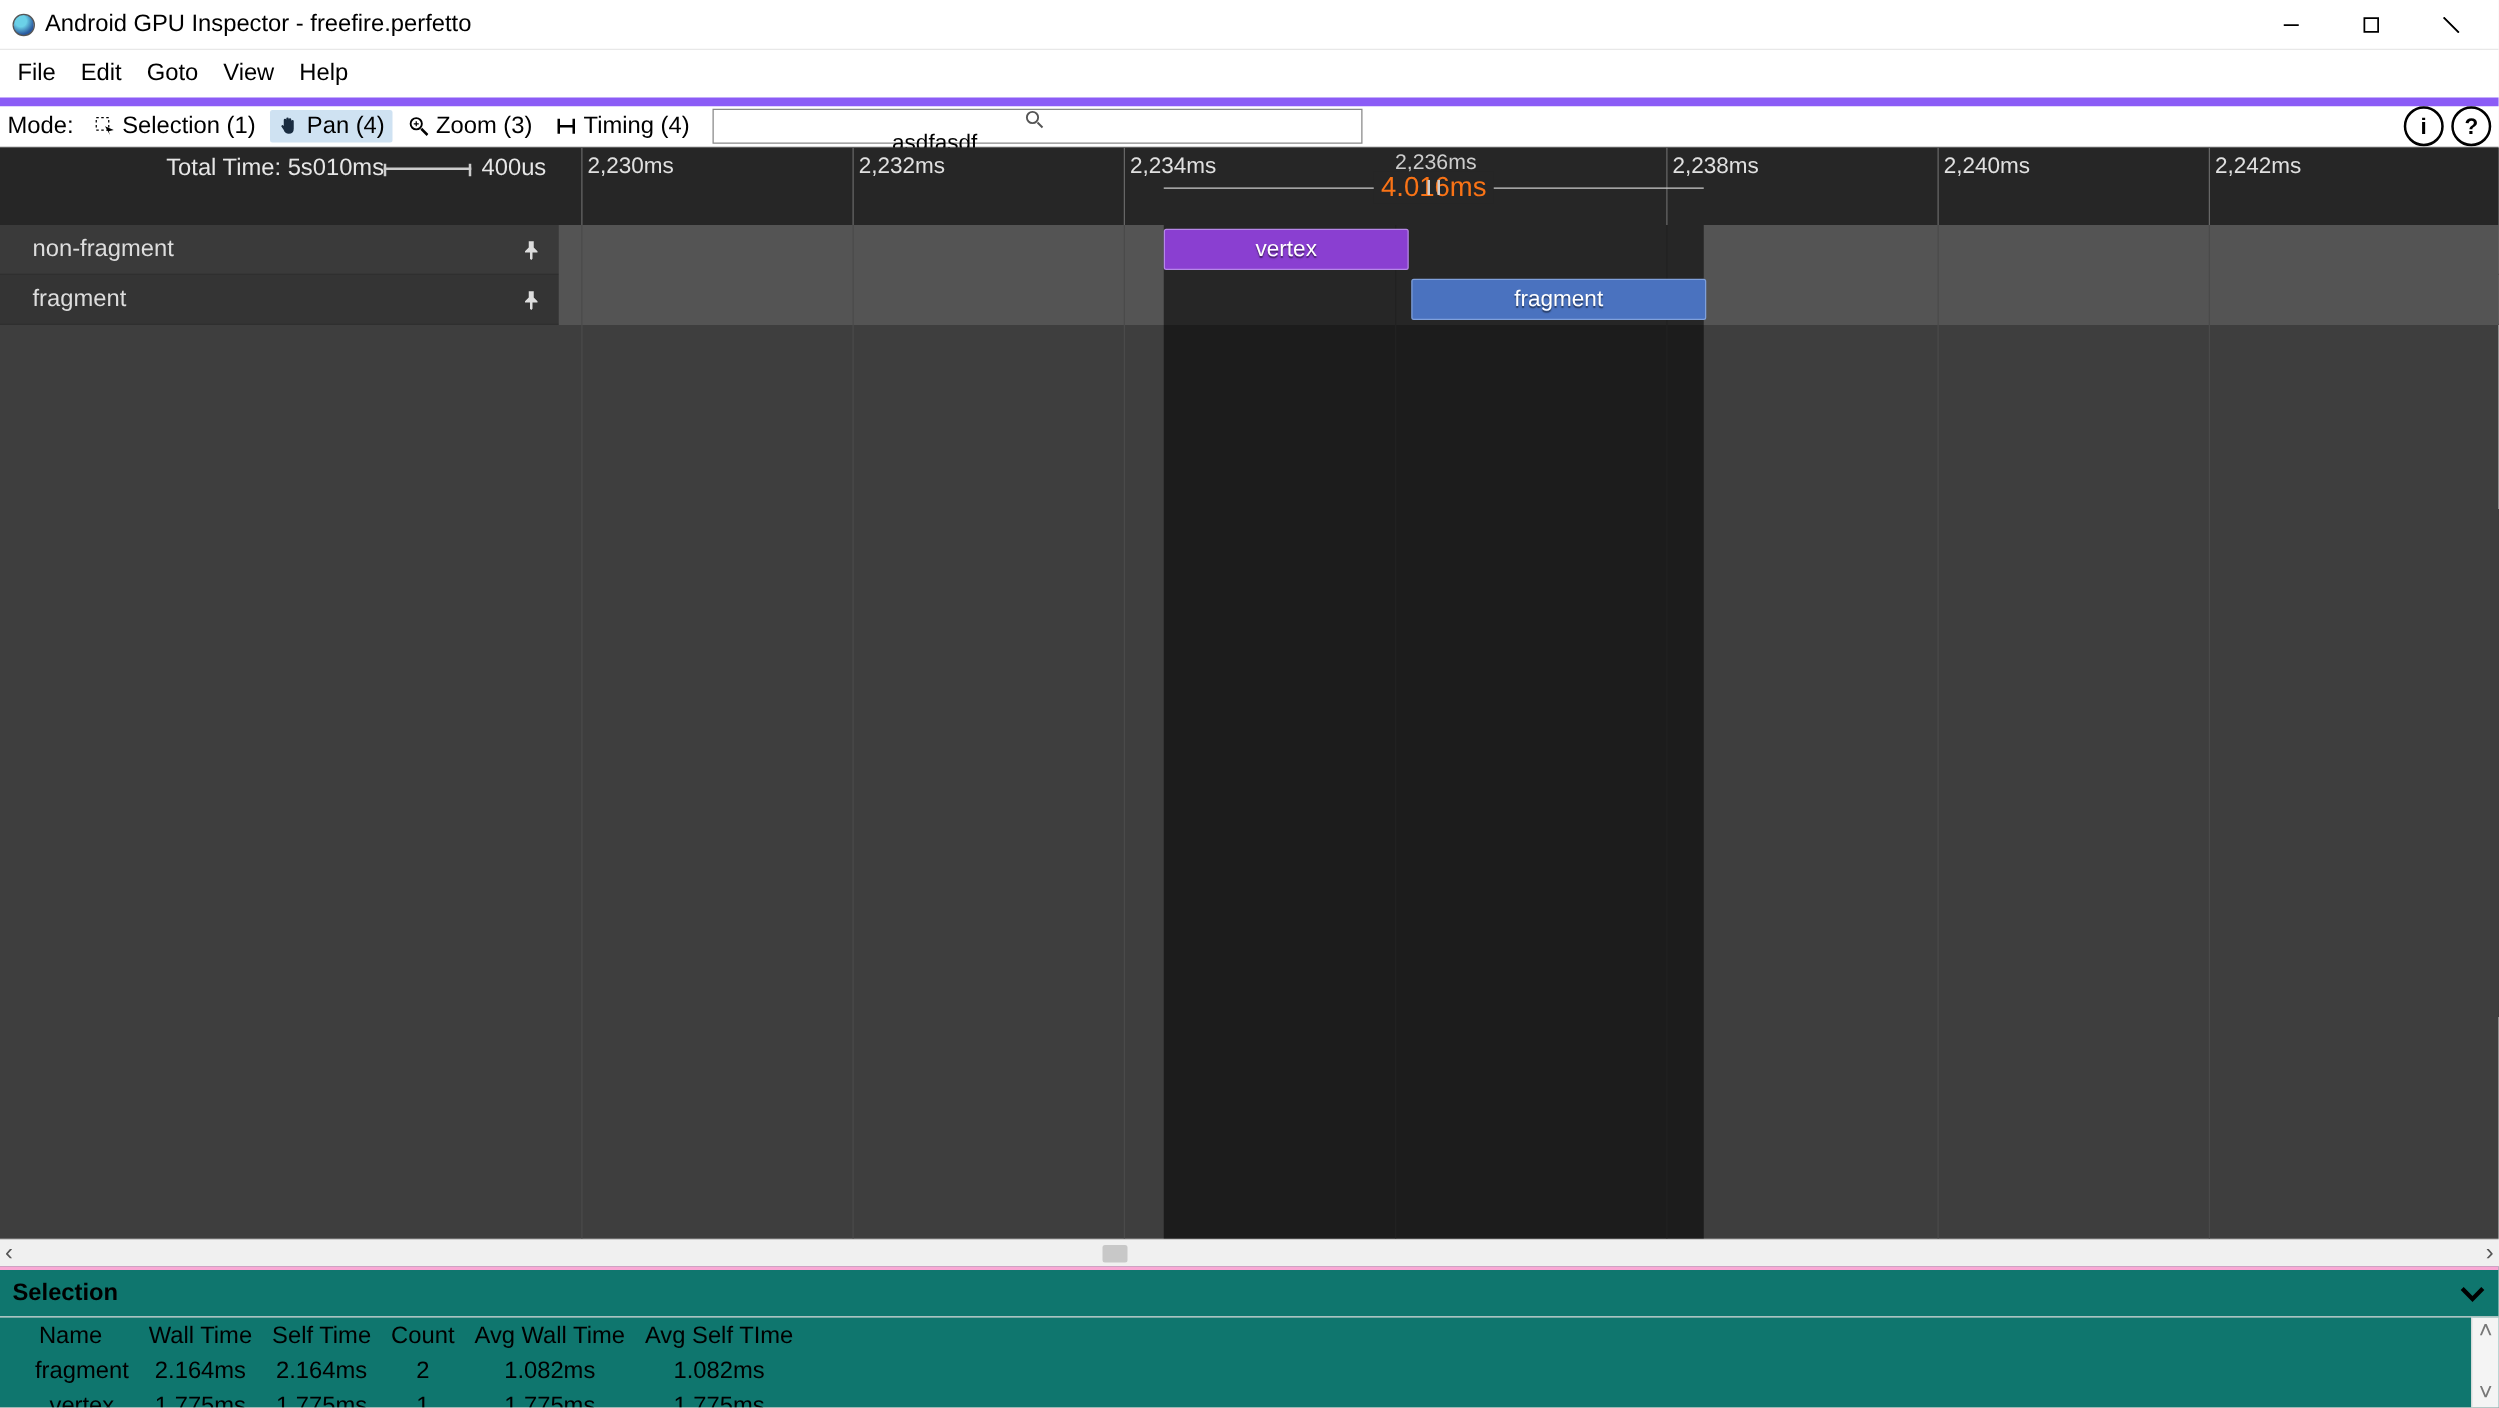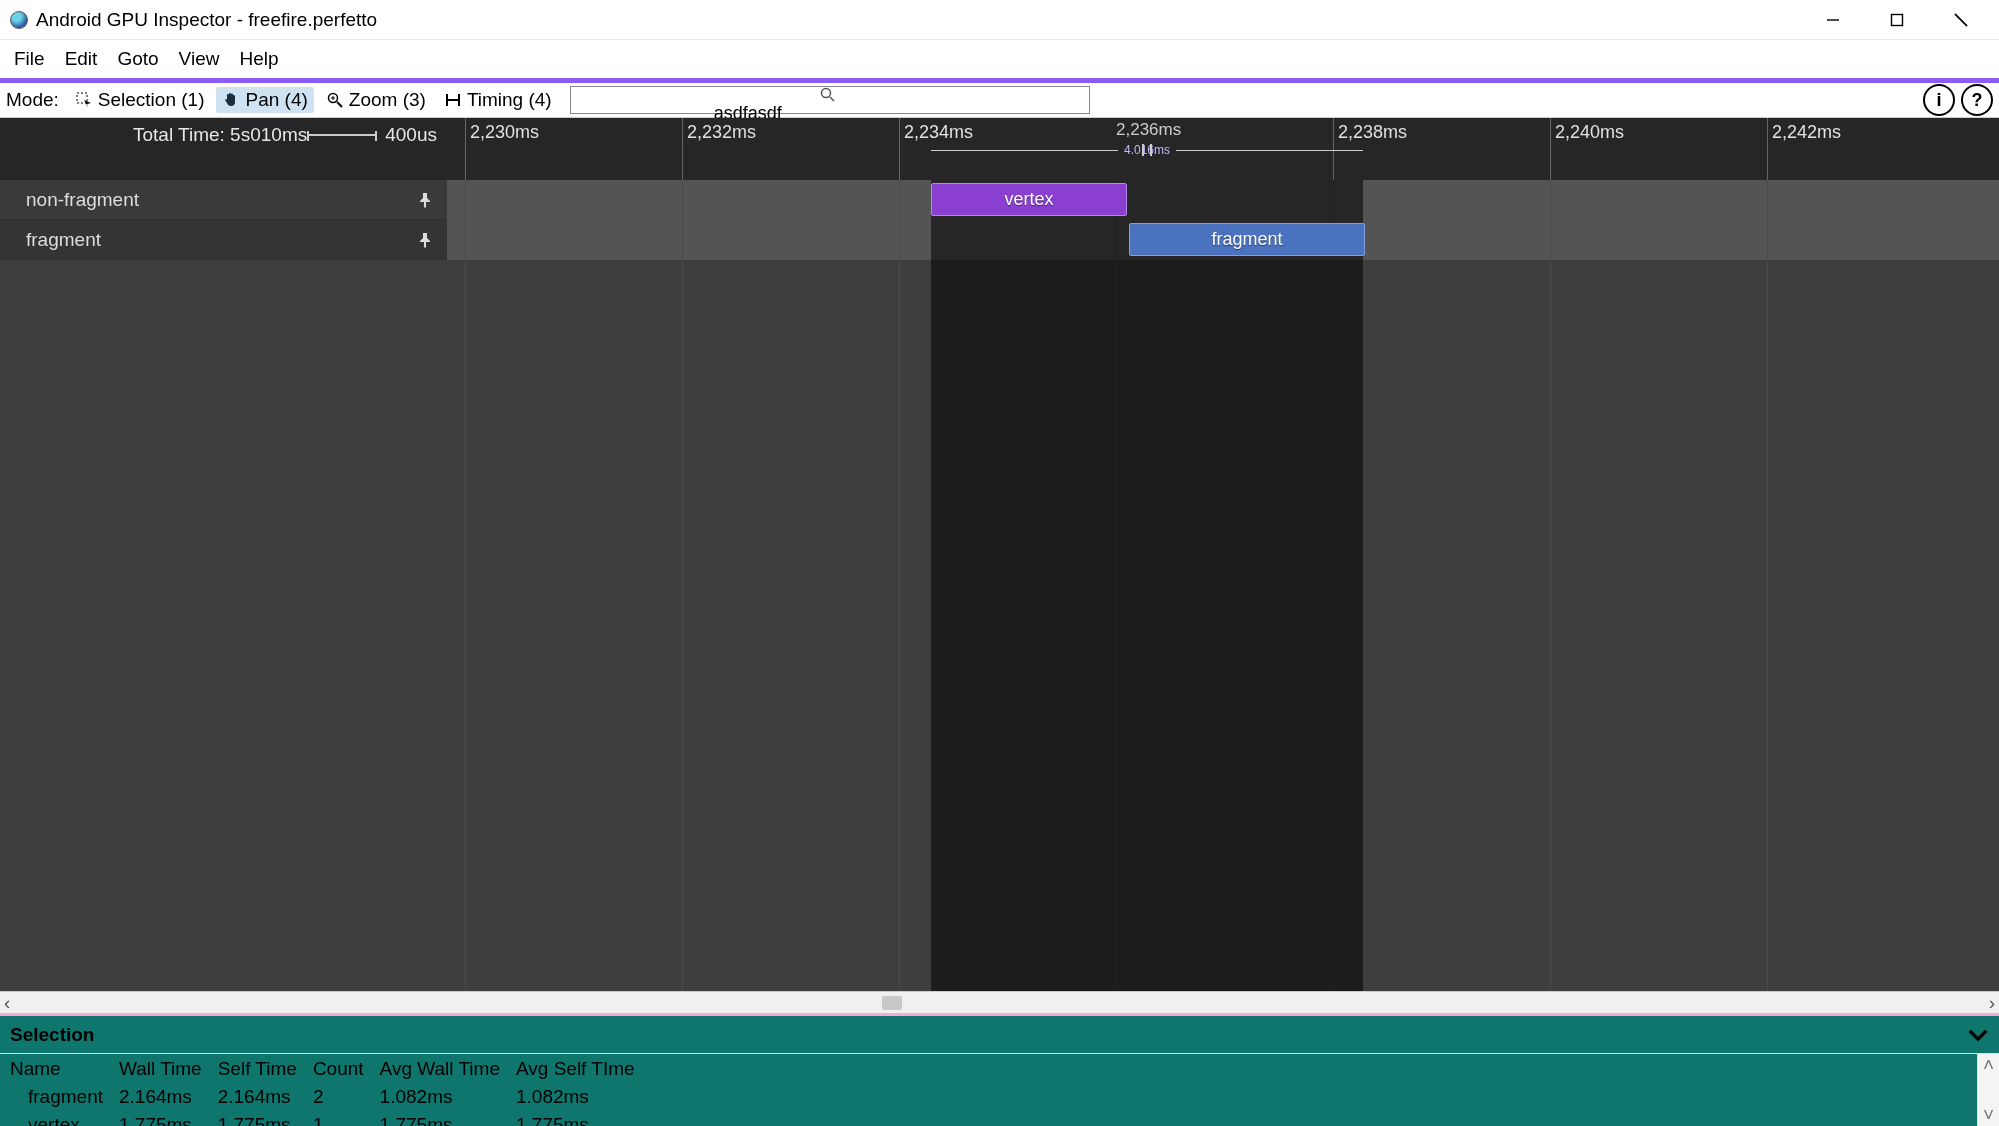--- a/index.html
+++ b/index.html
@@ -13,41 +13,41 @@
   .titlebar .spacer { flex: 1; }
   .win-btns { display: flex; height: 100%; }
   .win-btn { width: 64px; display: flex; align-items: center; justify-content: center; cursor: default; }
   .win-btn svg { stroke: #000; stroke-width: 1.4; fill: none; }
 
   
   .menubar { height: 38px; display: flex; align-items: center; padding: 0 6px; gap: 4px; background:#fff;}
   .menu-item { padding: 4px 8px; cursor: default; }
 
   
-  .toolbar { height: 40px; display: flex; align-items: center; padding: 0 6px; background:#fff; border-top:5px solid #8b5cf6; border-bottom:1px solid #ccc; gap: 6px; }
+  .toolbar { height: 40px; display: flex; align-items: center; padding: 0 6px; background:#fff; border-top:7px solid #8b5cf6; border-bottom:1px solid #ccc; gap: 6px; }
   .mode-label { margin-right: 4px; }
   .mode-btn { display: flex; align-items: center; gap: 5px; padding: 2px 6px; border-radius: 2px; cursor: default; }
   .mode-btn.active { background: #cfe2f2; }
   .mode-btn .ico { width: 18px; height: 18px; display:inline-flex; align-items:center; justify-content:center;}
   .searchbox { display:flex; align-items:center; border:1px solid #888; height:28px; width:520px; margin-left:6px; padding:0 4px;flex-direction:column; }
   .searchbox input { border:none; outline:none; flex:1; font-size:18px; height:100%; background:transparent;}
   .searchbox .clear { cursor:default; font-size:18px; color:#444; padding:0 2px;}
   .searchbox .mag { margin-right:4px;}
   .toolbar .spacer { flex:1; }
   .round-btn { width:32px; height:32px; border:2px solid #000; border-radius:50%; display:flex; align-items:center; justify-content:center; font-weight:bold; cursor:default; font-size:18px; }
 
   
   .trace { flex:1; display:flex; flex-direction:column; background:#3e3e3e; color:#e6e6e6; position:relative; min-height:0;}
   .ruler { height:62px; background:#262626; position:relative; }
   .ruler .left { position:absolute; left:0; top:0; width:447px; height:100%; padding:6px 10px; display:flex; justify-content:flex-end; align-items:flex-start;}
   .ticks { position:absolute; left:447px; right:0; top:0; bottom:0; }
   .tick { position:absolute; top:0; bottom:0; border-left:1px solid #4a4a4a; }
   .tick.major { border-left:1px solid #666; }
   .tick .lbl { position:absolute; top:4px; left:4px; color:#e0e0e0; font-size:18px; white-space:nowrap;}
-  .range-ind { position:absolute; top:24px; height:16px; display:flex; align-items:center; justify-content:center; color:#c4b5fd; font-size:12px;}
+  .range-ind { position:absolute; top:24px; height:16px; display:flex; align-items:center; justify-content:center; color:#f97316; font-size:22px;}
   .range-ind::before, .range-ind::after { content:""; position:absolute; width:6px; height:12px; border-left:2px solid #ccc; border-right:2px solid #ccc;}
   .range-ind .bar { position:absolute; left:0; right:0; top:50%; border-top:1px solid #ccc;}
 
   .tracks { position:relative; flex:1; overflow:hidden; }
   .gridlines { position:absolute; left:447px; right:0; top:0; bottom:0; pointer-events:none;}
   .gridline { position:absolute; top:0; bottom:0; border-left:1px solid #4a4a4a;}
   .sel-region { position:absolute; top:0; bottom:0; background:rgba(0,0,0,0.55); pointer-events:none;}
   .track-row { height:40px; display:flex; align-items:stretch; border-bottom:1px solid #2f2f2f;}
   .track-row.even { background:#3a3a3a;}
   .track-row.odd { background:#343434;}
@@ -61,21 +61,21 @@
 
   .hscroll { height:22px; background:#f0f0f0; display:flex; align-items:center; padding:0 4px; color:#555; border-top:1px solid #ccc;}
   .hscroll .thumb-track { flex:1; height:14px; position:relative; margin:0 6px;}
   .hscroll .thumb { position:absolute; top:0; height:14px; background:#c8c8c8; border-radius:2px;}
 
   
   .sel-panel { background:#0f766e; border-top:3px solid #f9a8d4; display:flex; flex-direction:column;}
   .sel-hdr { height:38px; display:flex; align-items:center; justify-content:space-between; padding:0 10px; font-weight:600; border-bottom:1px solid #ddd;}
   .sel-body { display:flex; }
   .sel-table { padding:0 0 0 4px; font-size:19px;}
-  .sel-table th, .sel-table td { text-align:left; padding:2px 10px 2px 4px; font-weight:400;}
+  .sel-table th, .sel-table td { text-align:center; padding:2px 10px 2px 4px; font-weight:400;}
   .sel-table th { white-space:nowrap;}
   .vscroll { width:22px; background:#f4f4f4; display:flex; flex-direction:column; align-items:center; justify-content:space-between; color:#777; border-left:1px solid #ddd;}
 
   
   .statusbar { height:30px; display:flex; align-items:center; padding:0 8px; font-size:18px; border-top:1px solid #ccc; background:#fcfcfc;}
   .statusbar .meter { width:16px; height:14px; background:linear-gradient(to top,#999 0 30%, #ddd 30% 100%); margin:0 6px 0 4px; border:1px solid #aaa;}
   .statusbar .spacer{flex:1}
   .statusbar a { color:#1156cc; text-decoration:underline;}
 
   svg { display:block;}

